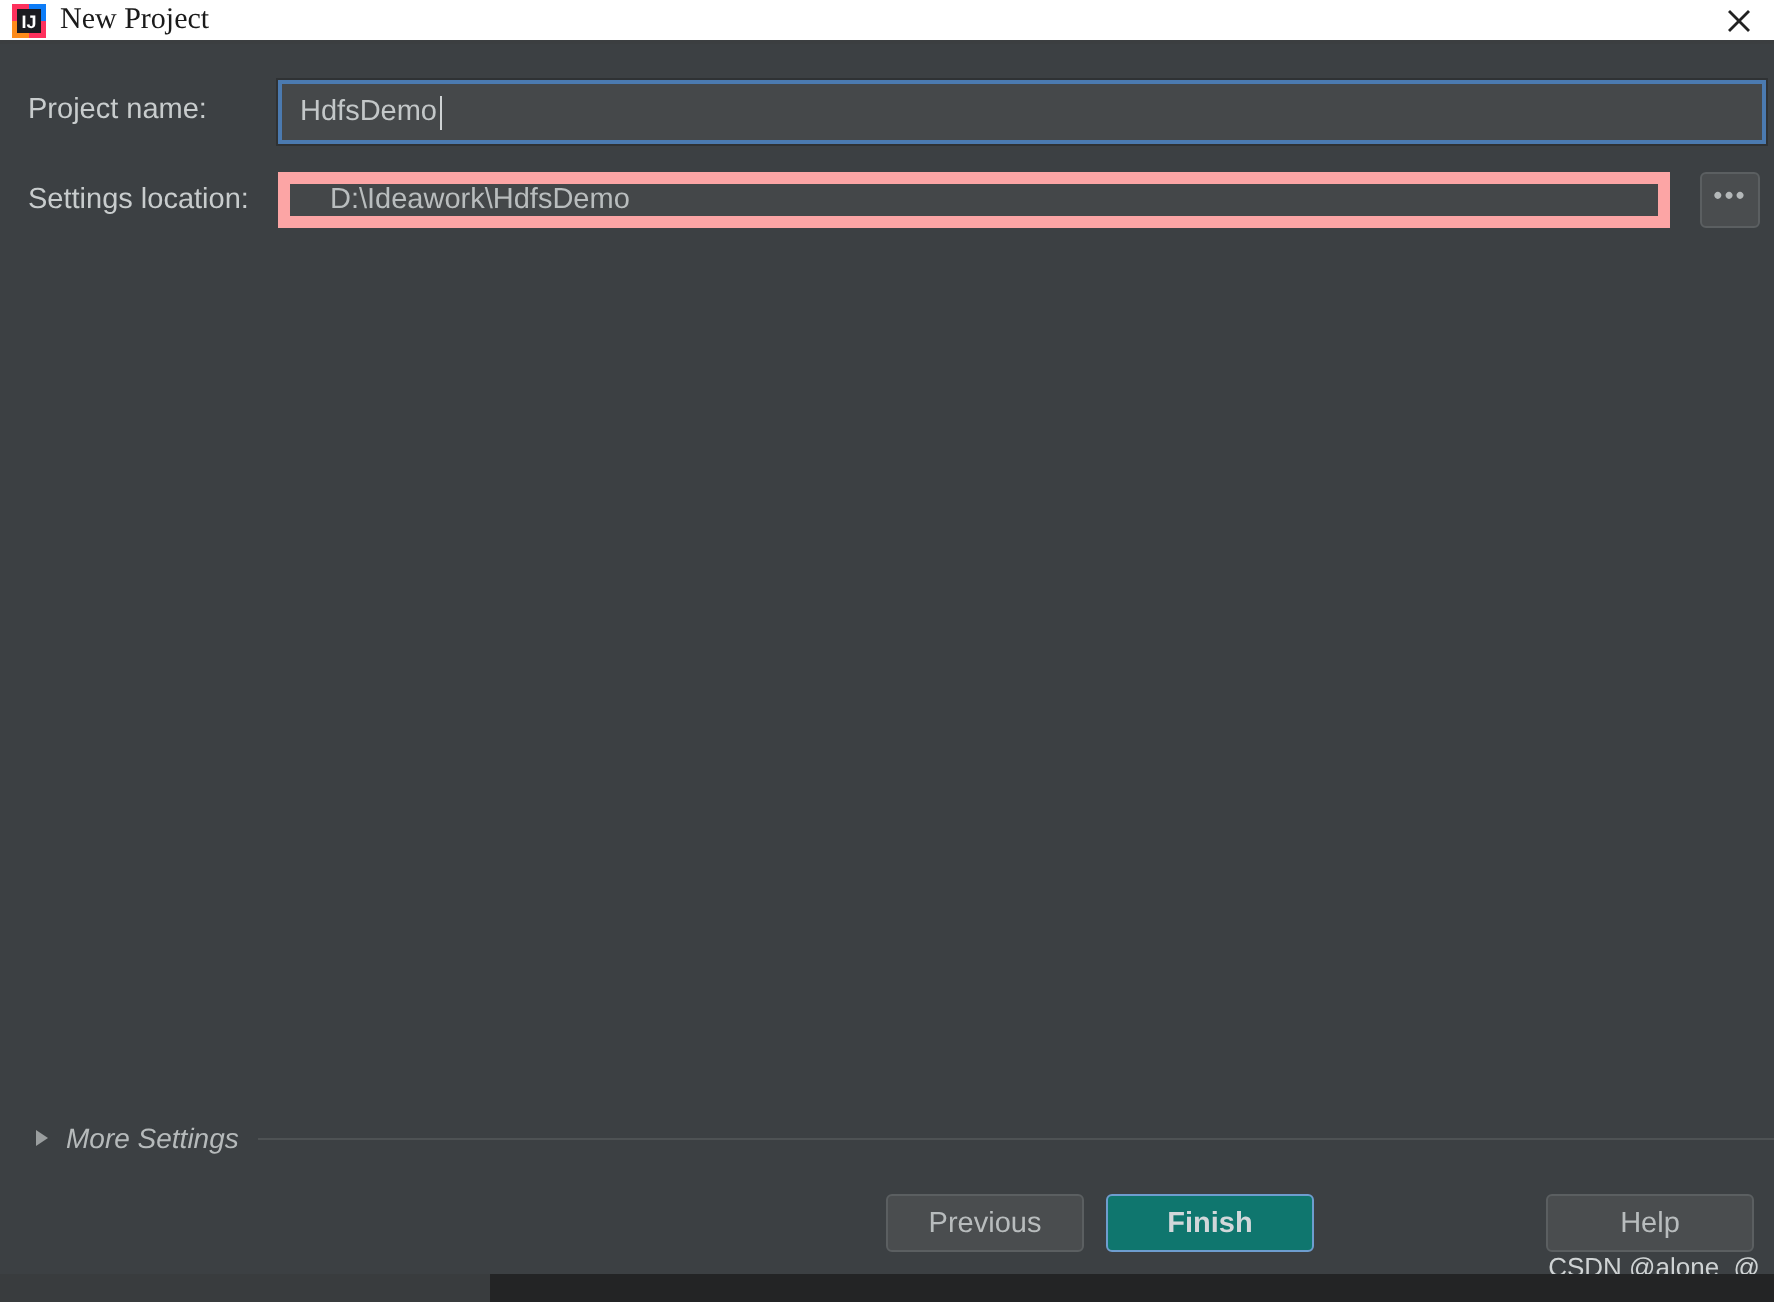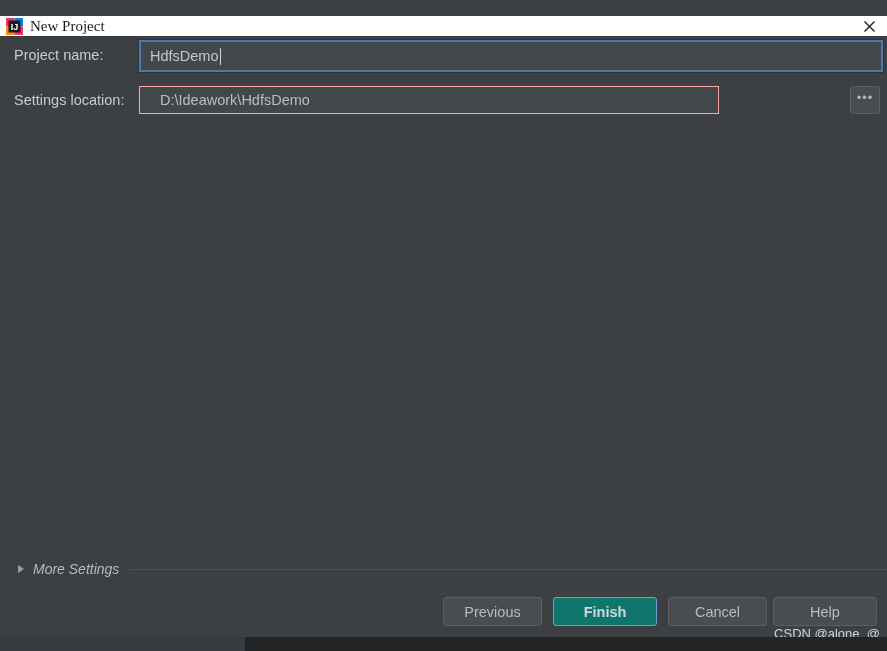--- a/index.html
+++ b/index.html
@@ -24,21 +24,20 @@
 
   
   .titlebar {
     position: absolute;
     left: 0; top: 0;
     width: 887px;
     height: 22px;
     background: #ffffff;
     border-bottom: 2px solid #3b3e40;
     box-sizing: border-box;
-    margin-top: 16px;
   }
   .titlebar-icon {
     position: absolute;
     left: 6px; top: 2px;
     width: 17px; height: 17px;
   }
   .titlebar-title {
     position: absolute;
     left: 30px; top: 0px;
     height: 20px;
@@ -93,23 +92,23 @@
     display: inline-block;
     width: 1px;
     height: 17px;
     background: #cfd3d4;
     margin-left: 1px;
     vertical-align: middle;
   }
 
   #input-project-location {
     left: 139px; top: 86px;
-    width: 580px; height: 28px;
+    width: 696px; height: 28px;
     background: #444749;
-    border: 1px solid #fca5a5;
+    border: 6px solid #fca5a5;
     padding-left: 20px;
   }
 
   #browse-button {
     position: absolute;
     left: 850px; top: 86px;
     width: 30px; height: 28px;
     box-sizing: border-box;
     background: #4a4d4f;
     border: 1px solid #5b5f61;
@@ -255,21 +254,20 @@
   </div>
 
   <div id="more-settings-row">
     <span id="more-settings-arrow"></span>
     <span id="more-settings-label">More Settings</span>
     <span id="more-settings-divider"></span>
   </div>
 
   <div class="dlg-button" id="btn-previous">Previous</div>
   <div class="dlg-button" id="btn-finish">Finish</div>
-  <div class="dlg-button" id="btn-cancel">Cancel</div>
   <div class="dlg-button" id="btn-help">Help</div>
 
   <div id="watermark">CSDN @alone_@</div>
 
   <div id="bottom-strip">
     <div id="bottom-strip-left"></div>
     <div id="bottom-strip-right"></div>
   </div>
 
 </div>

